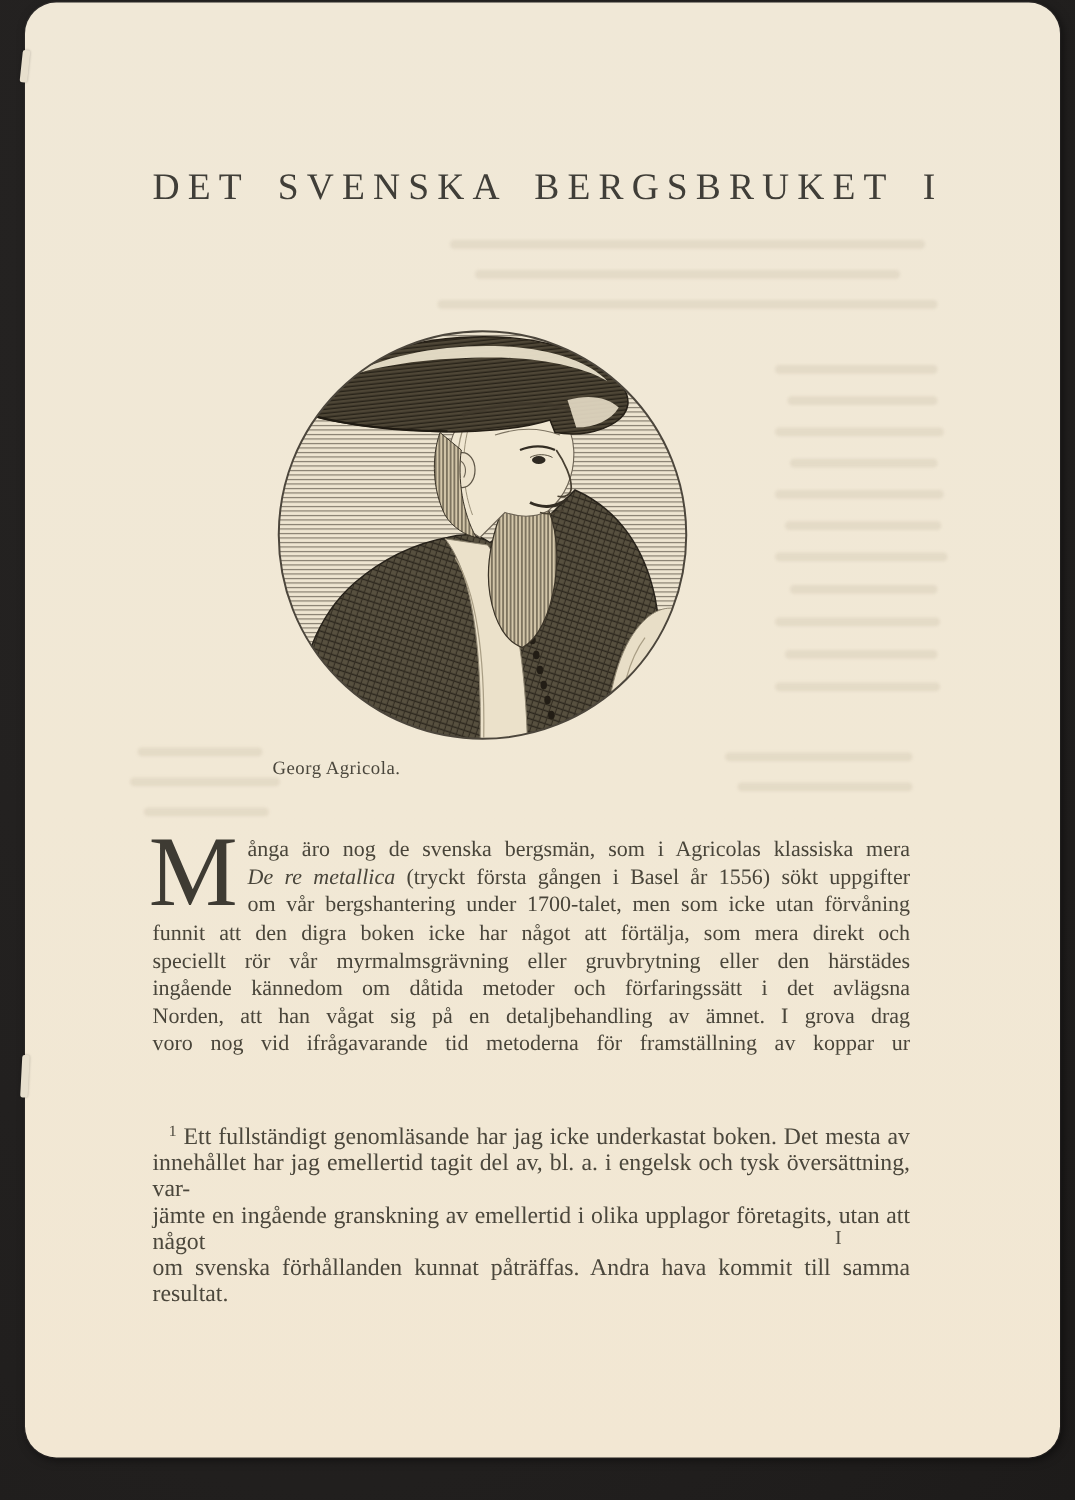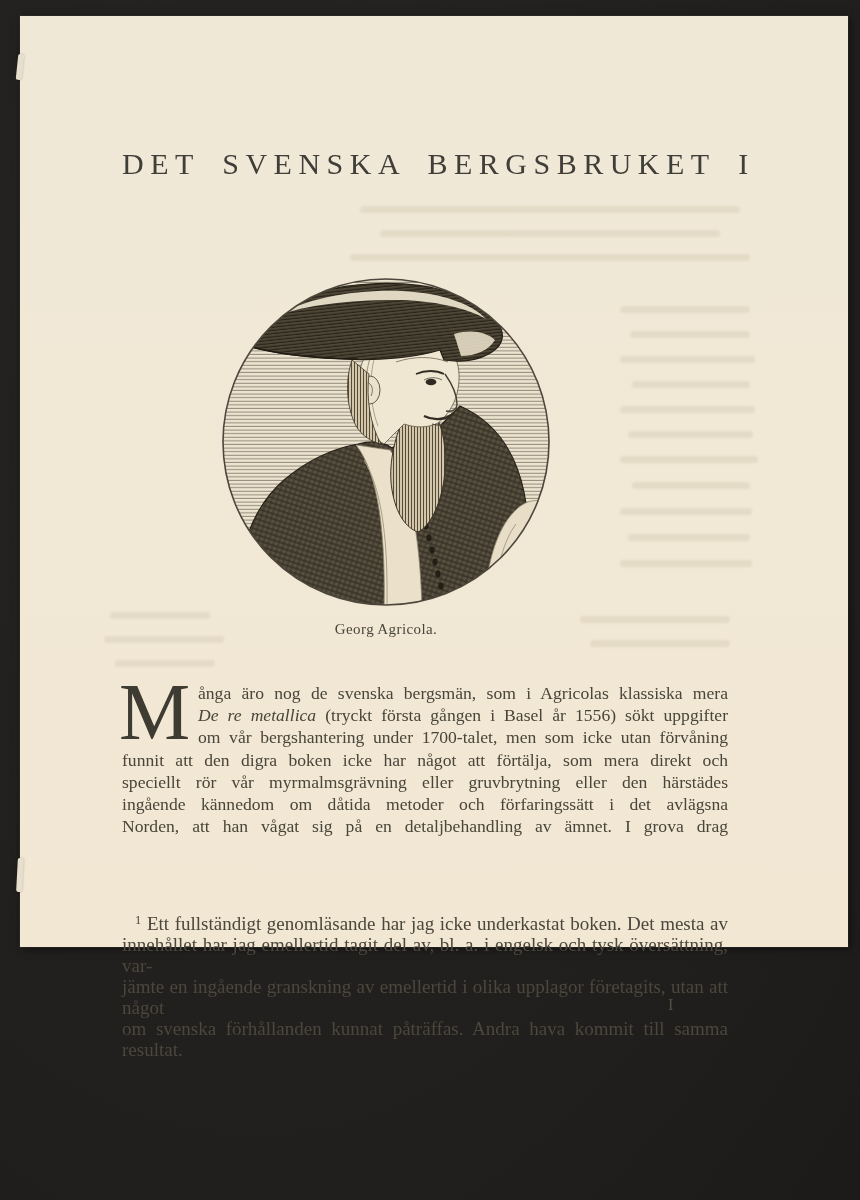--- a/index.html
+++ b/index.html
@@ -1,34 +1,34 @@
 <!DOCTYPE html>
 <html><head>
 <meta charset="utf-8">
 <style>
   html,body{margin:0;padding:0;background:#232120;}
   body{width:860px;height:1200px;overflow:hidden;
        font-family:"Liberation Serif","DejaVu Serif",serif;}
   .stage{position:relative;width:860px;height:1200px;
          background:radial-gradient(ellipse at 30% 20%, #262423 0%, #211f1e 70%, #1d1b1a 100%);}
-  .paper{position:absolute;left:20px;top:16px;width:828px;height:931px;
+  .paper{position:absolute;left:20px;top:2px;width:828px;height:1164px;
          background:linear-gradient(180deg,#f0e8d7 0%,#f1e8d5 55%,#f2e7d3 100%);
-         box-shadow:0 0 0 1px rgba(250,245,230,0.05), 2px 2px 8px rgba(0,0,0,0.5);}
+         box-shadow:0 0 0 1px rgba(250,245,230,0.05), 2px 2px 8px rgba(0,0,0,0.5);border-radius:25px;}
   
   .thread{position:absolute;background:#e7dfcd;border-radius:2px;box-shadow:0 0 2px rgba(0,0,0,.25);}
   .thread-top{left:-3px;top:38px;width:6px;height:26px;transform:rotate(6deg);}
   .thread-bottom{left:-3px;top:842px;width:6px;height:34px;transform:rotate(3deg);}
   
   .g{position:absolute;height:7px;border-radius:4px;background:rgba(149,133,103,0.13);filter:blur(1.3px);}
   .title{position:absolute;left:102px;top:126px;margin:0;font-weight:400;
          font-size:30px;color:#403e38;letter-spacing:6.5px;word-spacing:9px;}
   .tline{display:block;line-height:43px;white-space:nowrap;}
   .portrait{position:absolute;left:198px;top:258px;width:336px;margin:0;}
   .portrait svg{display:block;}
-  .portrait figcaption{margin-top:11px;text-align:center;font-size:15px;
+  .portrait figcaption{margin-top:11px;font-size:15px;
          color:#4a463c;letter-spacing:0.4px;}
   .bodytext{position:absolute;left:102px;top:666px;width:606px;
          font-size:17.6px;line-height:22.2px;color:#49453a;}
   .dropcap{float:left;width:72px;height:64px;font-size:80px;line-height:64px;
          margin:-2px 7px 0 -3px;color:#3e3b33;}
   .bline{text-align:justify;text-align-last:justify;}
   .bline i{font-style:italic;}
   sup{font-size:66%;line-height:0;vertical-align:baseline;position:relative;top:-0.45em;}
   .footnote{position:absolute;left:102px;top:897px;width:606px;
          font-size:19px;line-height:21px;color:#4b473c;}
@@ -140,20 +140,21 @@
 
     <div class="bodytext">
       <span class="dropcap">M</span>
       <div class="bline">ånga äro nog de svenska bergsmän, som i Agricolas klassiska mera</div>
       <div class="bline"><i>De re metallica</i><span> (tryckt första gången i Basel år 1556) sökt uppgifter</span></div>
       <div class="bline">om vår bergshantering under 1700-talet, men som icke utan förvåning</div>
       <div class="bline">funnit att den digra boken icke har något att förtälja, som mera direkt och</div>
       <div class="bline">speciellt rör vår myrmalmsgrävning eller gruvbrytning eller den härstädes</div>
       <div class="bline">ingående kännedom om dåtida metoder och förfaringssätt i det avlägsna</div>
       <div class="bline">Norden, att han vågat sig på en detaljbehandling av ämnet. I grova drag</div>
+      <div class="bline">voro nog vid ifrågavarande tid metoderna för framställning av koppar ur</div>
     </div>
 
     <div class="footnote">
       <div class="fline indent"><sup>1</sup> <span>Ett fullständigt genomläsande har jag icke underkastat boken. Det mesta av</span></div>
       <div class="fline">innehållet har jag emellertid tagit del av, bl. a. i engelsk och tysk översättning, var-</div>
       <div class="fline">jämte en ingående granskning av emellertid i olika upplagor företagits, utan att något</div>
       <div class="fline last">om svenska förhållanden kunnat påträffas. Andra hava kommit till samma resultat.</div>
     </div>
 
     <div class="pagenum">I</div>

